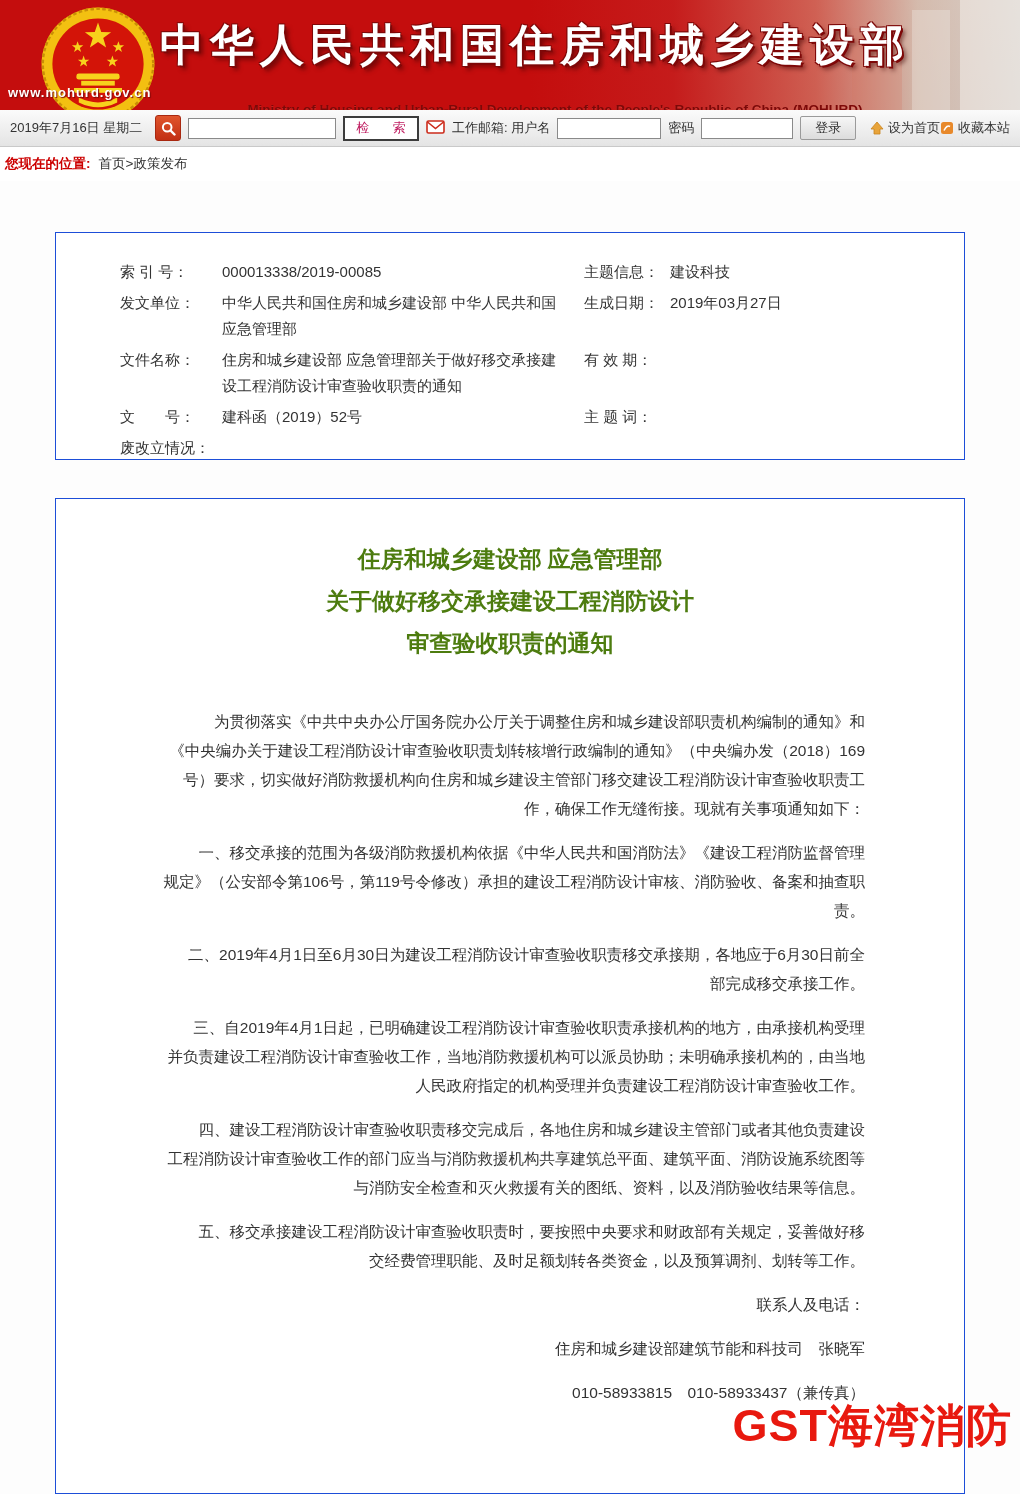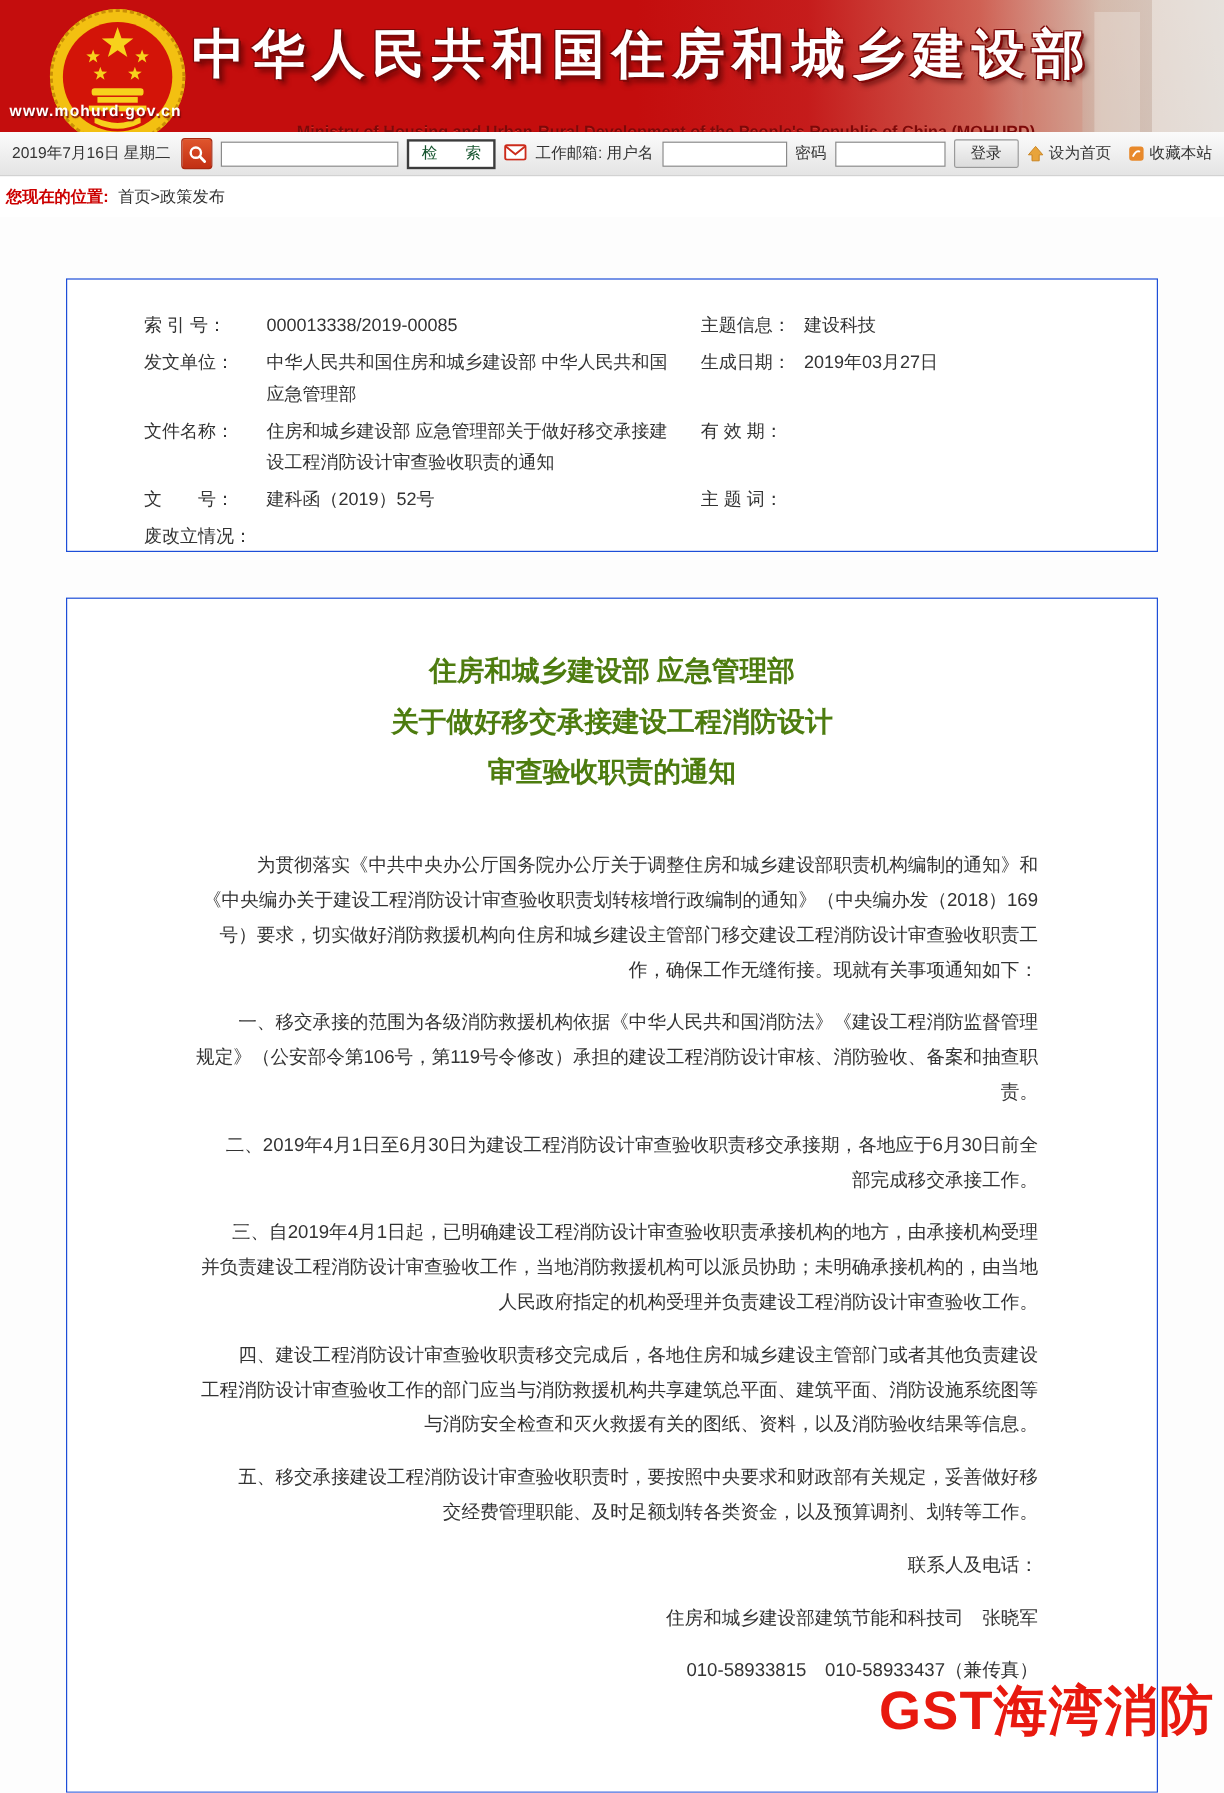--- a/index.html
+++ b/index.html
@@ -72,33 +72,33 @@
   }
   .tb-input {
     height:21px; border:1px solid #8a8a8a; background:#fff;
     font-size:12px; padding:0 4px;
   }
   .search-input { width:148px; }
   .search-go {
     width:76px; height:25px;
     background:#fff; border:2px solid #3c3c3c;
     font-size:13px; letter-spacing:10px; padding-left:10px;
-    color:#14532d; cursor:pointer; white-space:nowrap;
+    color:#be185d; cursor:pointer; white-space:nowrap;
   }
   .mail-icon { flex:none; }
   .tb-label { white-space:nowrap; }
   .user-input { width:104px; }
   .pass-input { width:92px; }
   .login-btn {
     width:56px; height:24px;
     background:linear-gradient(#f6f6f6,#dcdcdc);
     border:1px solid #9a9a9a; border-radius:2px;
     font-size:13px; color:#333; cursor:pointer;
   }
-  .tb-right { margin-left:auto; display:flex; align-items:center; gap:14px; white-space:nowrap; }
+  .tb-right { margin-left:auto; display:flex; align-items:center; white-space:nowrap; }
   .tb-link { display:flex; align-items:center; gap:4px; cursor:pointer; color:#333; }
 
   
   .breadcrumb {
     height:34px; background:#fff;
     display:flex; align-items:center;
     padding-left:5px; font-size:13.5px;
   }
   .crumb-prefix { color:#cc0000; font-weight:bold; }
   .crumb-path { margin-left:8px; color:#333; }

